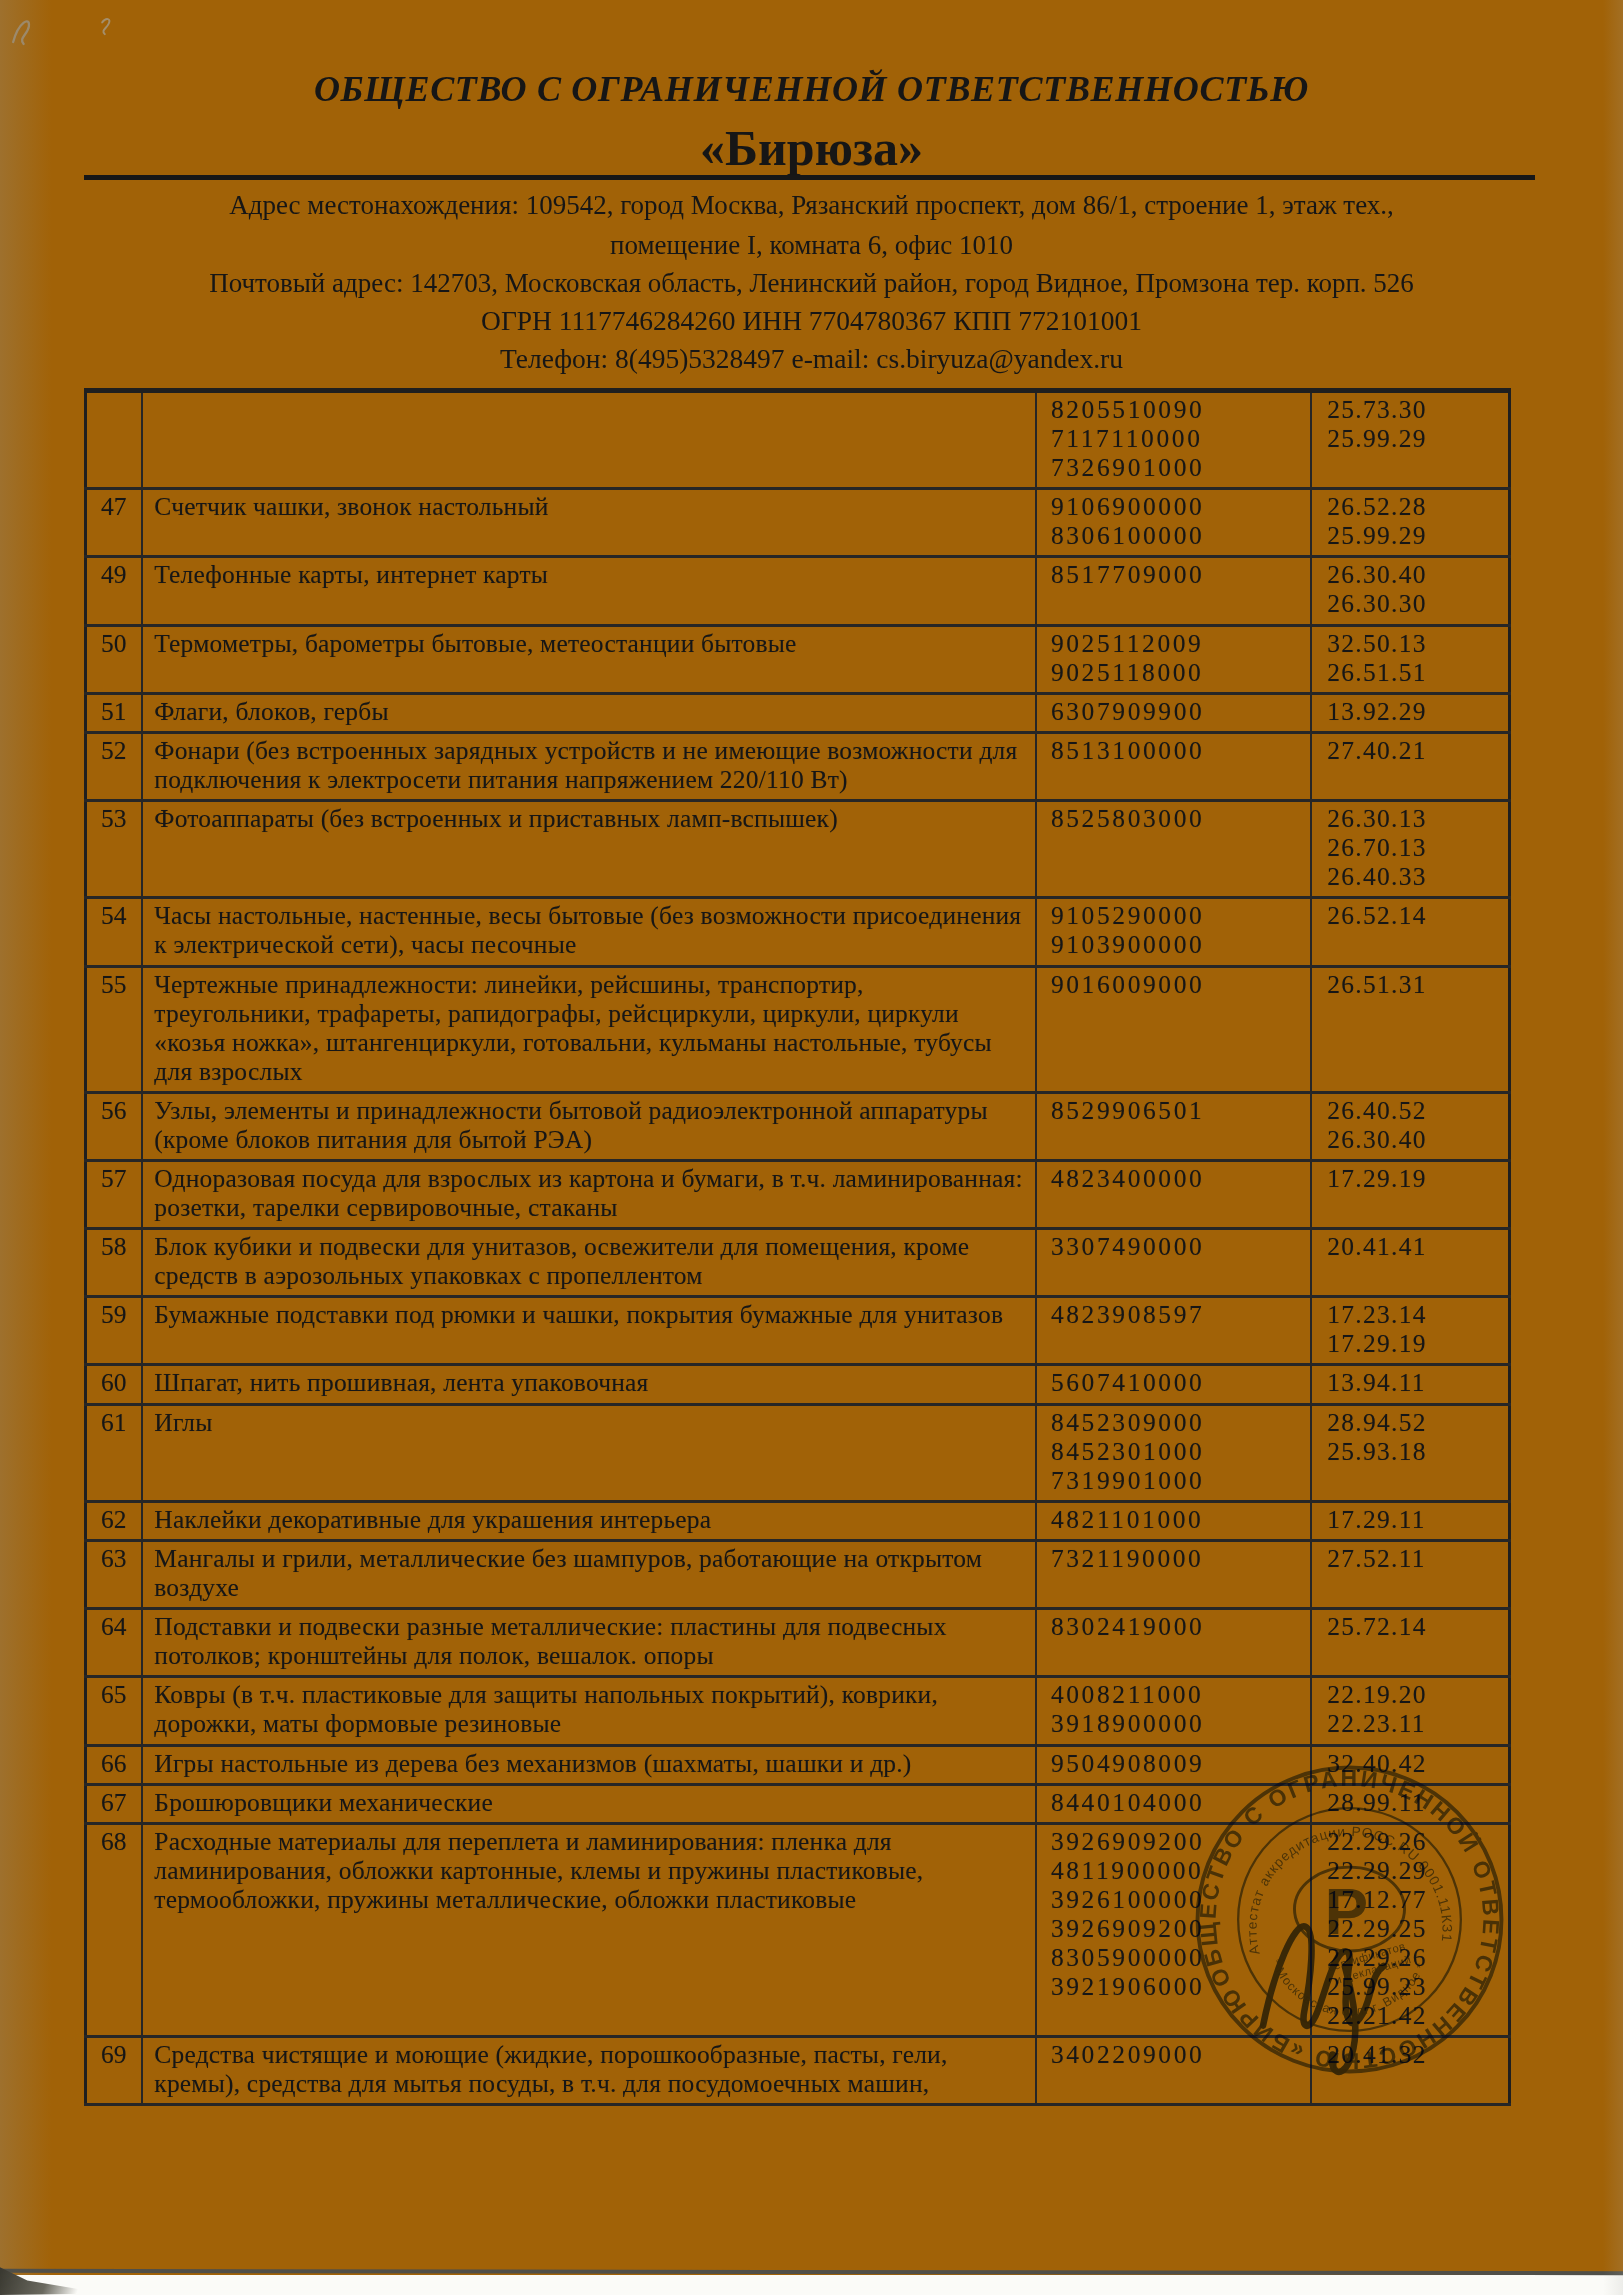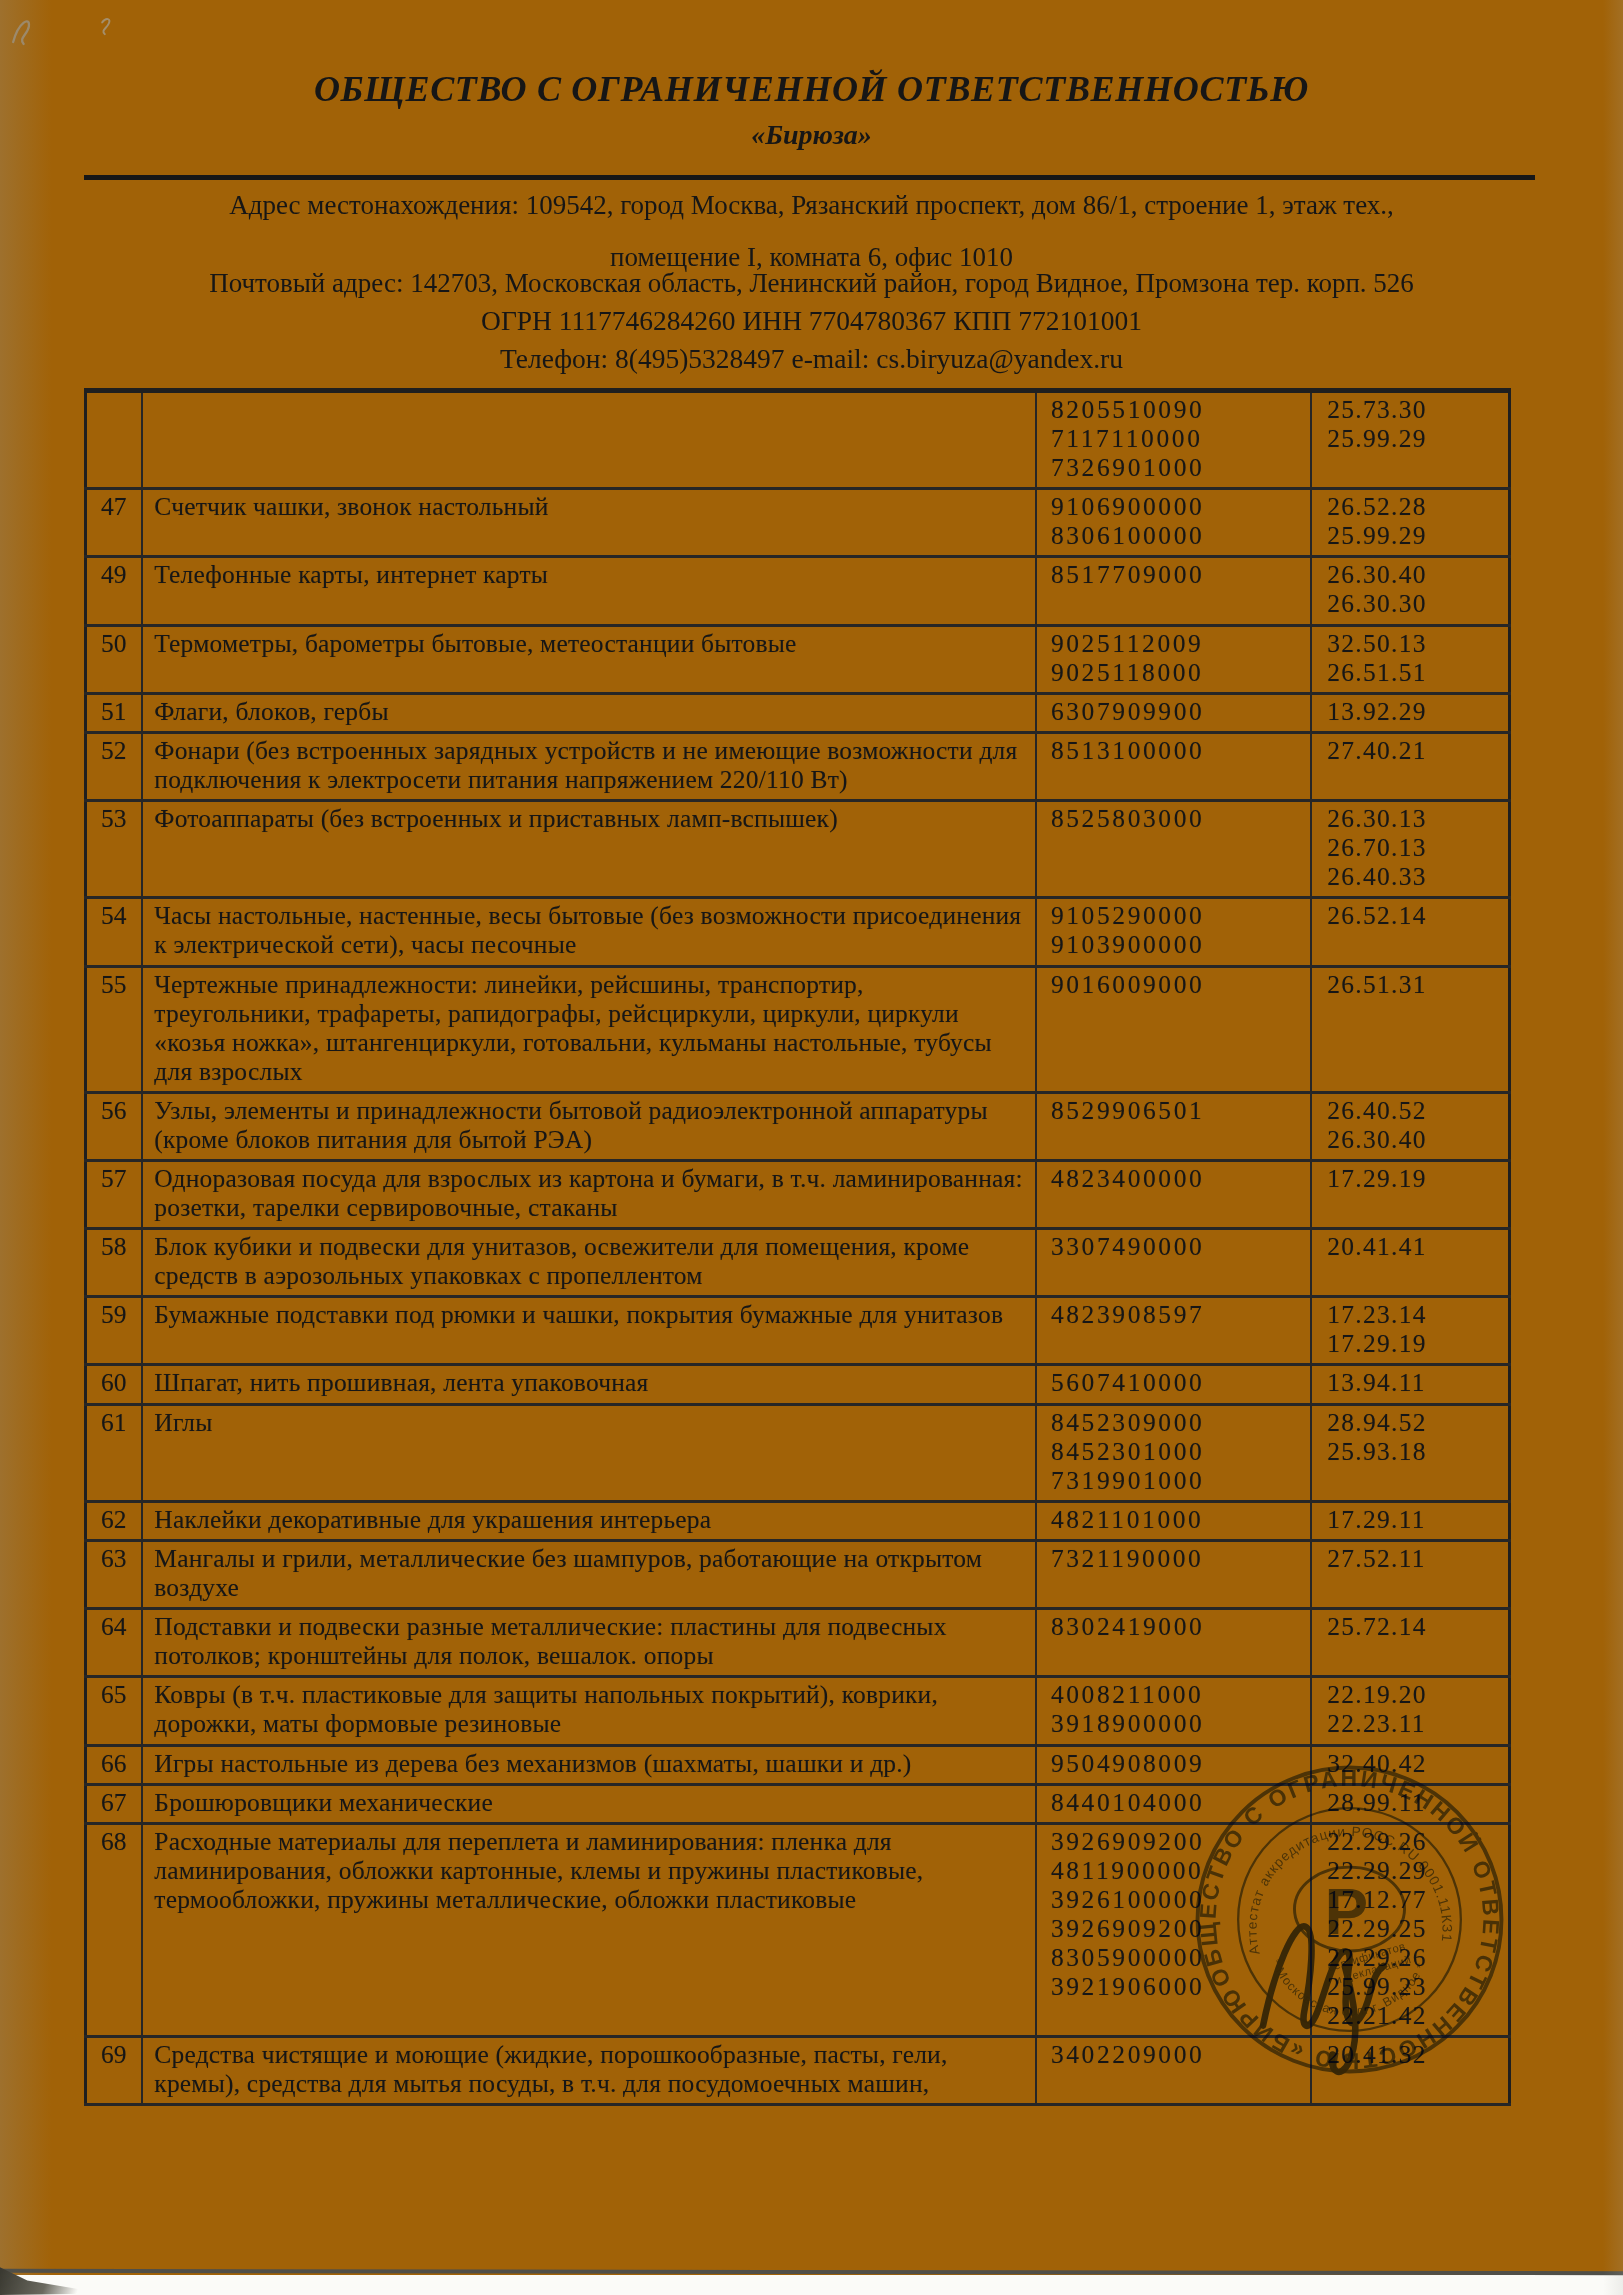--- a/index.html
+++ b/index.html
@@ -17,24 +17,24 @@
   .paper::before {
     content:""; position:absolute; left:0; top:0; bottom:0; width:52px;
     background:linear-gradient(90deg, rgba(150,150,145,.28), rgba(150,150,145,0));
   }
   .paper::after {
     content:""; position:absolute; right:0; top:0; bottom:0; width:19.6px;
     background:linear-gradient(270deg, rgba(170,170,165,.18), rgba(170,170,165,0));
   }
   .hdr { position:absolute; left:0; width:100%; text-align:center; }
   .title1 { top:68px; font-size:36px; font-weight:bold; font-style:italic; letter-spacing:0.7px; }
-  .title2 { top:119px; font-size:28px; font-weight:bold; font-style:italic; }
+  .title2 { top:119px; font-size:50px; font-weight:bold; }
   .rule { position:absolute; top:175px; left:84px; width:1451px; height:4.6px; background:#171717; }
   .addr1 { top:190px; font-size:27px; }
-  .addr2 { top:242px; font-size:27px; }
+  .addr2 { top:230px; font-size:27px; }
   .addr3 { top:268px; font-size:27px; }
   .reg   { top:305px; font-size:27.5px; }
   .contact { top:343px; font-size:27.5px; }
 
   .tablewrap { position:absolute; top:388px; left:84px; width:1423px; }
   table.doc {
     border-collapse:collapse; table-layout:fixed; width:1423px;
     border:3.3px solid #1f1f1f; border-top-width:5.2px;
   }
   col.c-num  { width:56px; }

